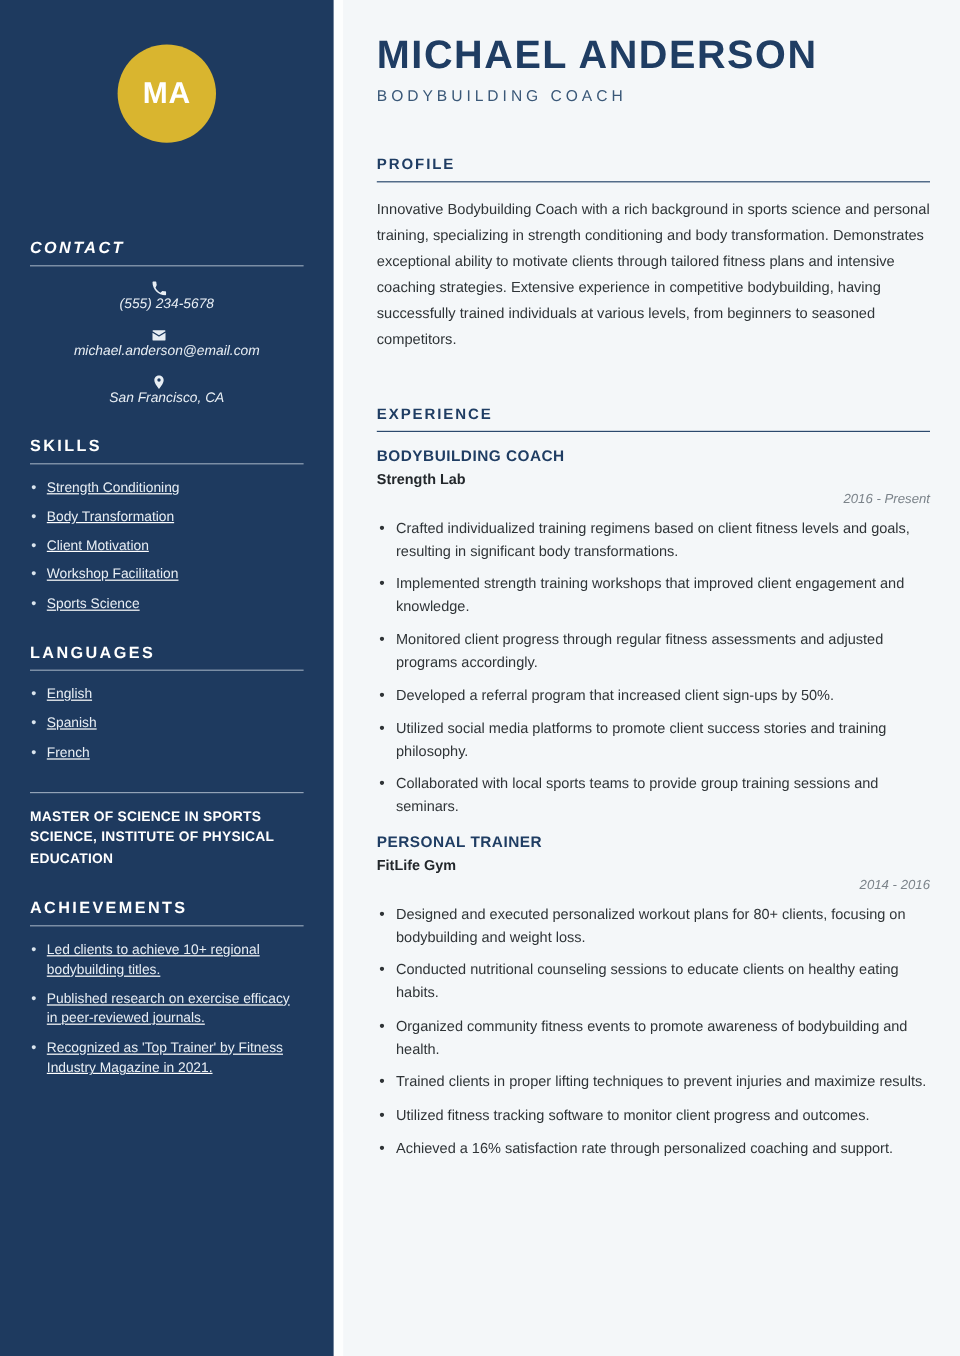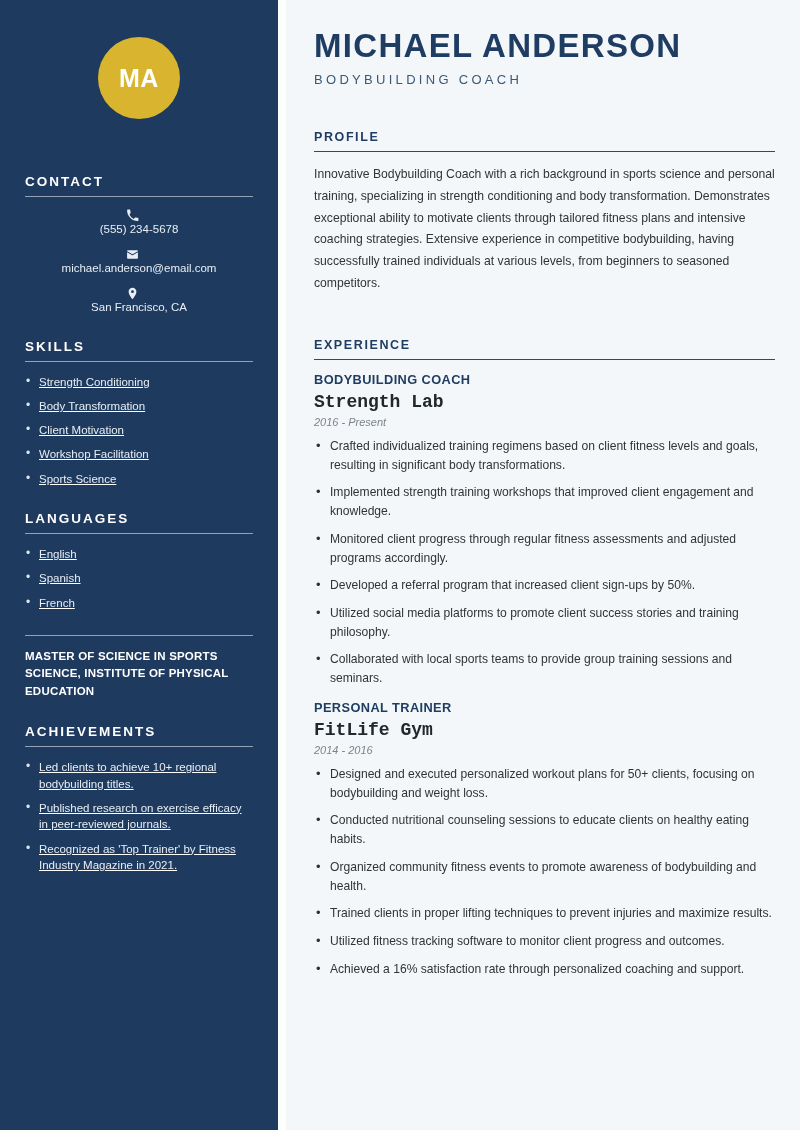--- a/index.html
+++ b/index.html
@@ -60,21 +60,21 @@
     align-items: center;
     justify-content: center;
     color: #ffffff;
     font-size: 25px;
     font-weight: bold;
     letter-spacing: 0.5px;
     text-align: center;
   }
 
   .side-section { margin-top: 24px; }
-  .side-section.first { margin-top: 45px; }
+  .side-section.first { margin-top: 70px; font-style: italic; }
 
   .side-heading {
     font-size: 13.5px;
     font-weight: bold;
     letter-spacing: 2.0px;
     color: #ffffff;
     padding-bottom: 7px;
   }
 
   .side-rule {
@@ -190,32 +190,32 @@
 
   .job-title {
     font-size: 12.8px;
     font-weight: bold;
     letter-spacing: 0.4px;
     color: #1f3d63;
     margin-bottom: 5px;
   }
 
   .job-company {
-    font-size: 18px;
+    font-size: 12px;
     font-weight: bold;
     color: #22272b;
     margin-bottom: 4px;
-    font-family: Liberation Mono, monospace;
   }
 
   .job-dates {
     font-size: 11px;
     font-style: italic;
     color: #7b838a;
     margin-bottom: 9px;
+    text-align: right;
   }
 
   .job-bullets { list-style: none; }
 
   .job-bullets li {
     position: relative;
     padding-left: 16px;
     font-size: 12.1px;
     line-height: 1.55;
     color: #2f3437;
@@ -343,21 +343,21 @@
           <li>Utilized social media platforms to promote client success stories and training philosophy.</li>
           <li>Collaborated with local sports teams to provide group training sessions and seminars.</li>
         </ul>
       </div>
 
       <div class="job">
         <div class="job-title">PERSONAL TRAINER</div>
         <div class="job-company">FitLife Gym</div>
         <div class="job-dates">2014 - 2016</div>
         <ul class="job-bullets">
-          <li>Designed and executed personalized workout plans for 50+ clients, focusing on bodybuilding and weight loss.</li>
+          <li>Designed and executed personalized workout plans for 80+ clients, focusing on bodybuilding and weight loss.</li>
           <li>Conducted nutritional counseling sessions to educate clients on healthy eating habits.</li>
           <li>Organized community fitness events to promote awareness of bodybuilding and health.</li>
           <li>Trained clients in proper lifting techniques to prevent injuries and maximize results.</li>
           <li>Utilized fitness tracking software to monitor client progress and outcomes.</li>
           <li>Achieved a 16% satisfaction rate through personalized coaching and support.</li>
         </ul>
       </div>
 
     </section>
 

